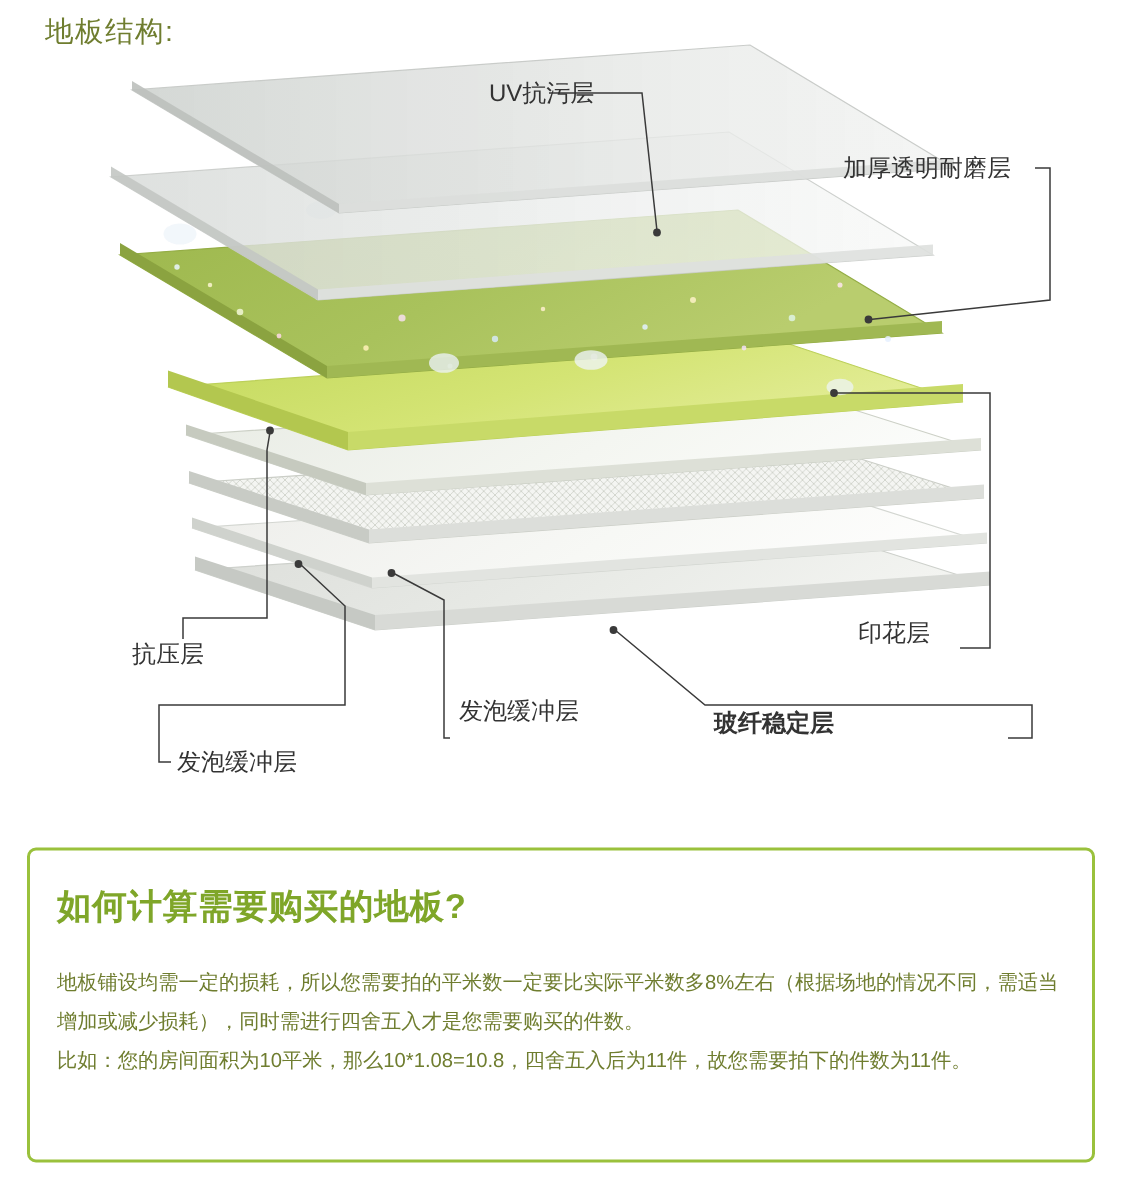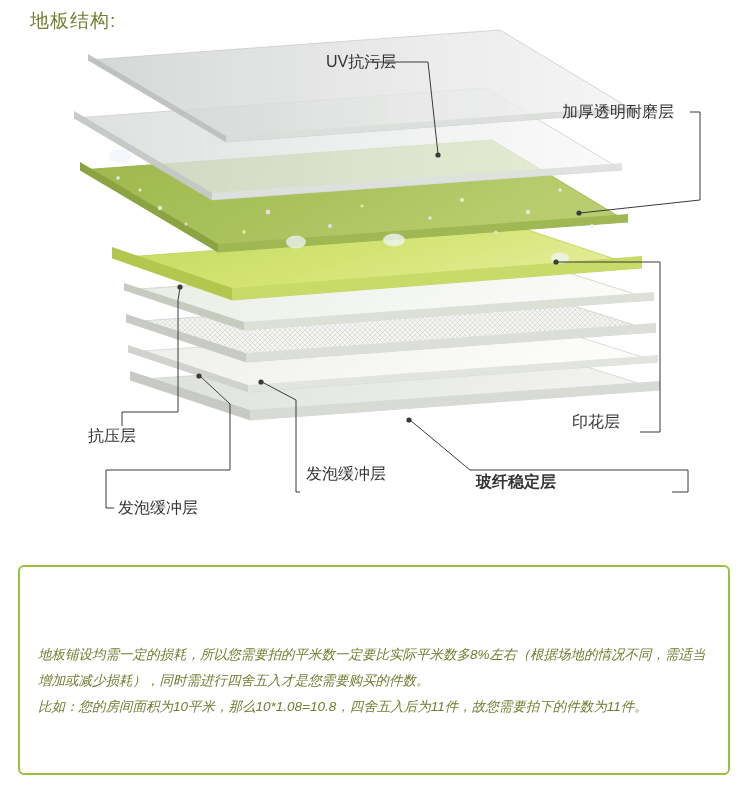--- a/index.html
+++ b/index.html
@@ -66,21 +66,20 @@
     letter-spacing: 0.5px;
   }
   #info-body {
     position: absolute;
     left: 18px;
     top: 75px;
     width: 675px;
     font-size: 13.5px;
     line-height: 26px;
     color: #6f7d2f;
-    font-style: italic;
   }
   #info-body p {
     margin: 0;
   }
 </style>
 </head>
 <body>
 
 <div id="diagram-title">地板结构:</div>
 
@@ -245,17 +244,18 @@
   <div class="callout-label" style="left:476px; top:472px;font-weight:bold;">玻纤稳定层</div>
 
   <div class="callout-label" style="left:306px; top:464px;">发泡缓冲层</div>
 
   <div class="callout-label" style="left:118px; top:498px;">发泡缓冲层</div>
 
   <div class="callout-label" style="left:88px; top:426px;">抗压层</div>
 </div>
 
 <div id="info-panel">
+  <div id="info-heading">如何计算需要购买的地板?</div>
   <div id="info-body">
     <p>地板铺设均需一定的损耗，所以您需要拍的平米数一定要比实际平米数多8%左右（根据场地的情况不同，需适当增加或减少损耗），同时需进行四舍五入才是您需要购买的件数。</p>
     <p>比如：您的房间面积为10平米，那么10*1.08=10.8，四舍五入后为11件，故您需要拍下的件数为11件。</p>
   </div>
 </div>
 
 </body></html>

